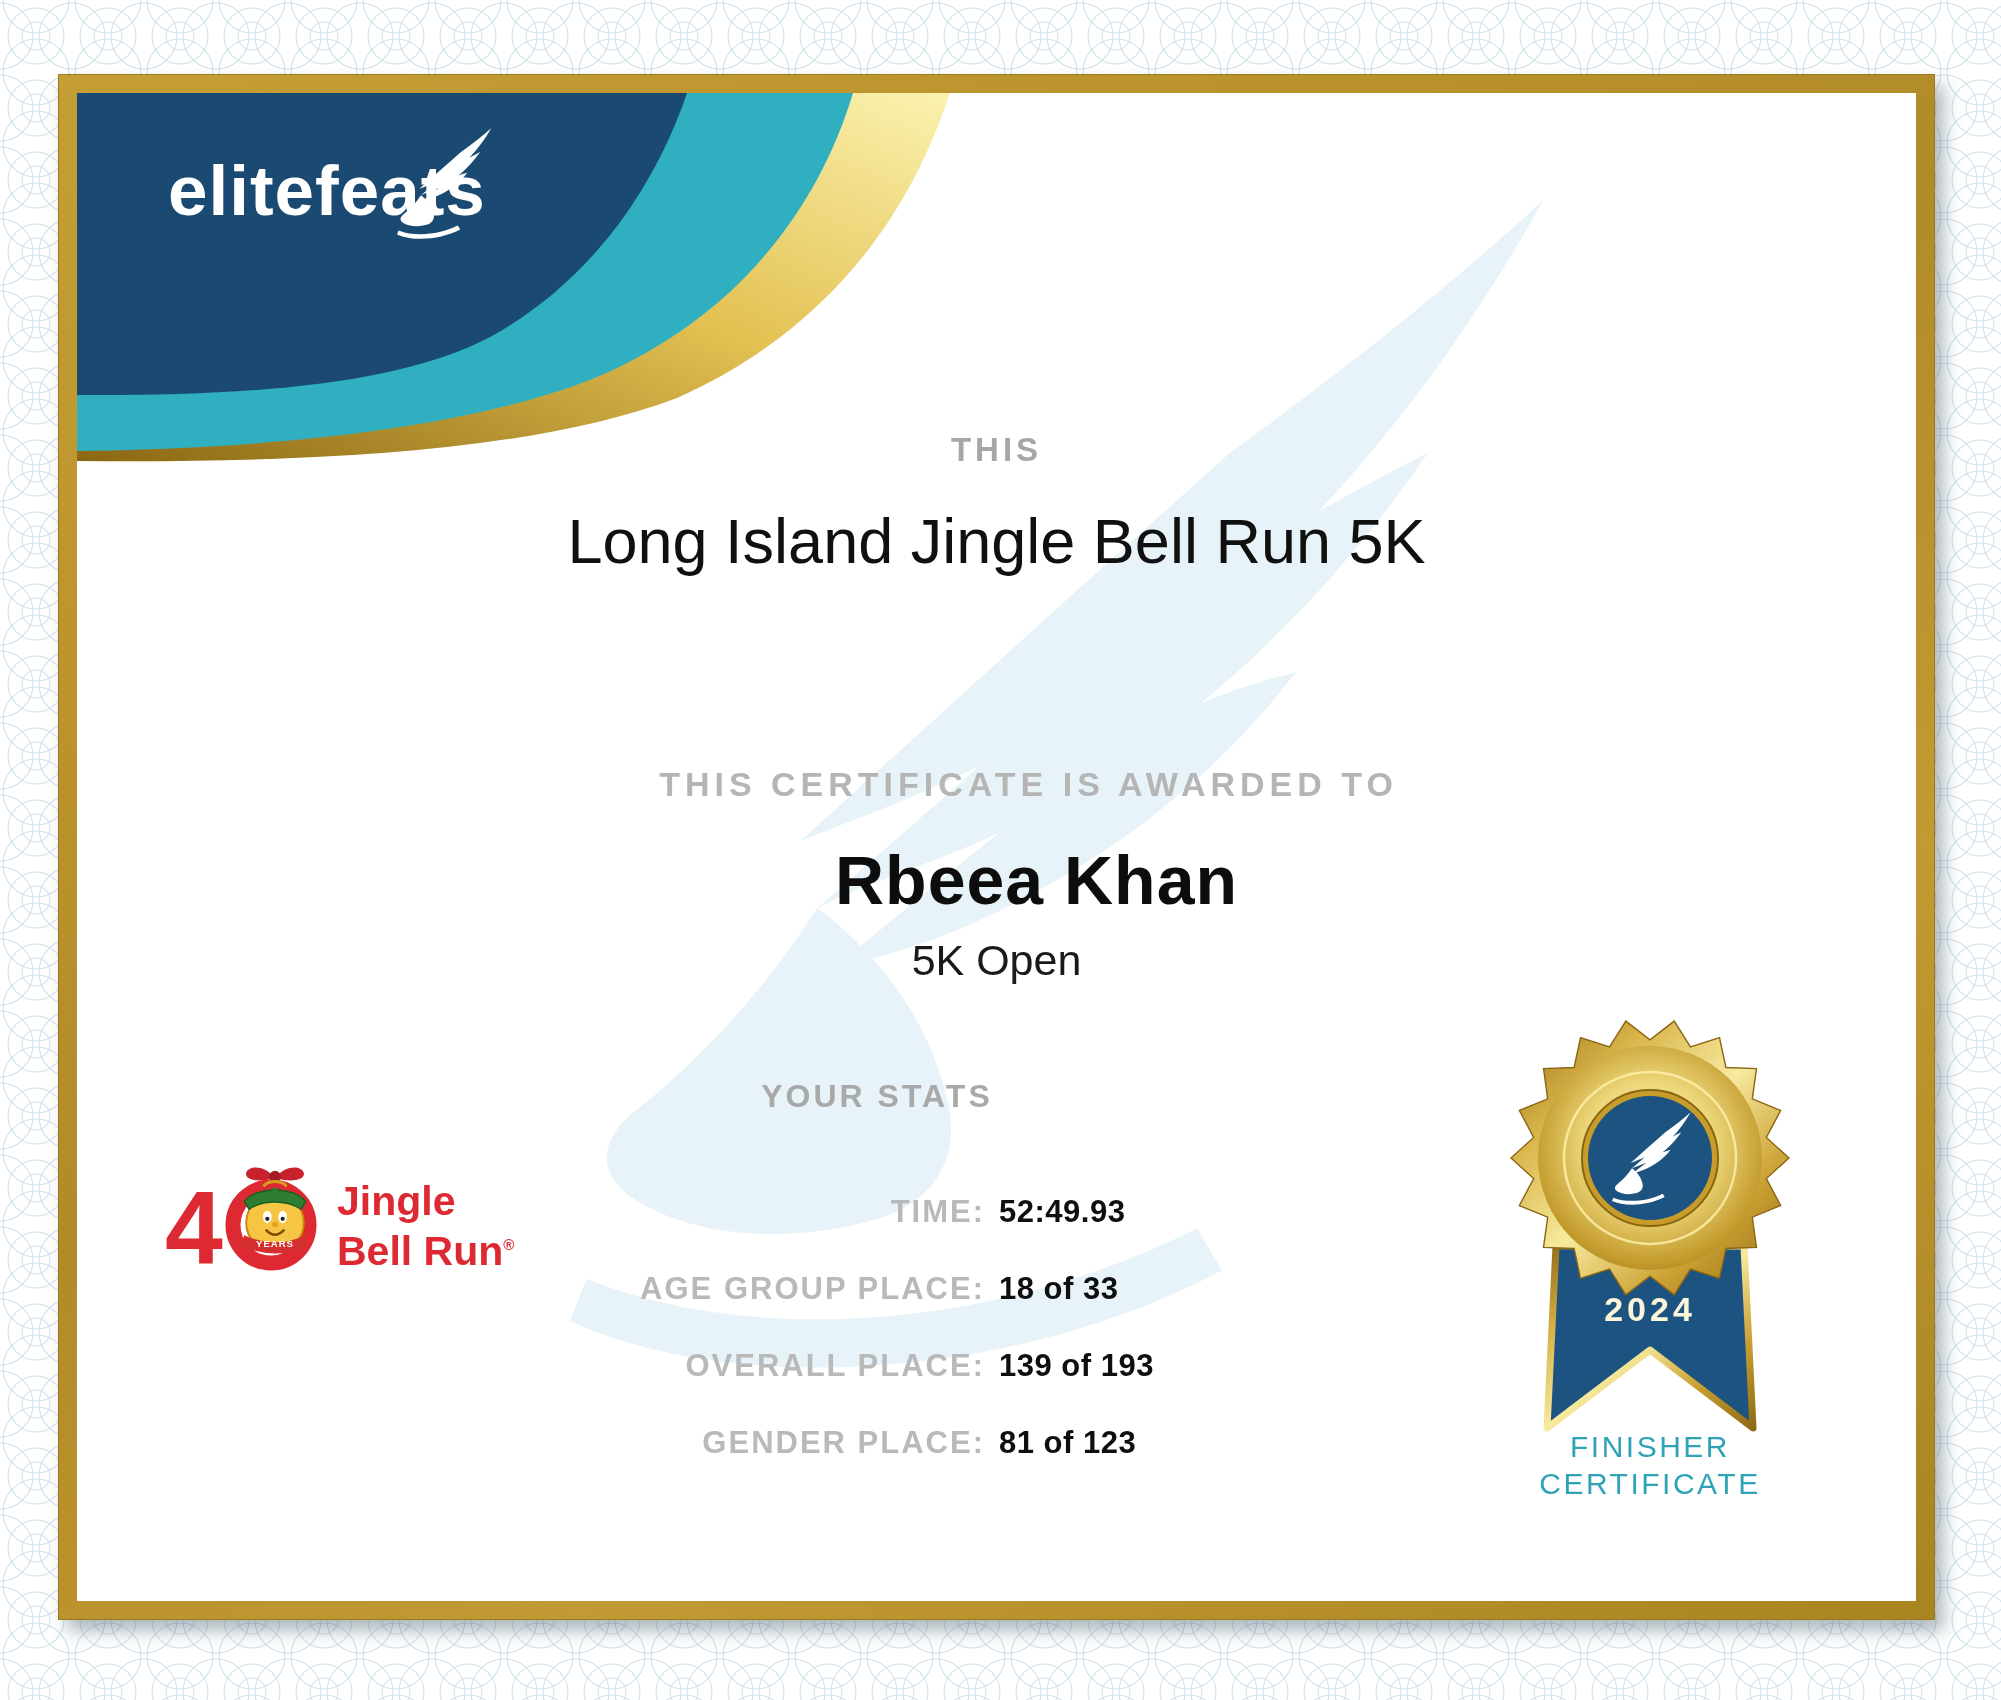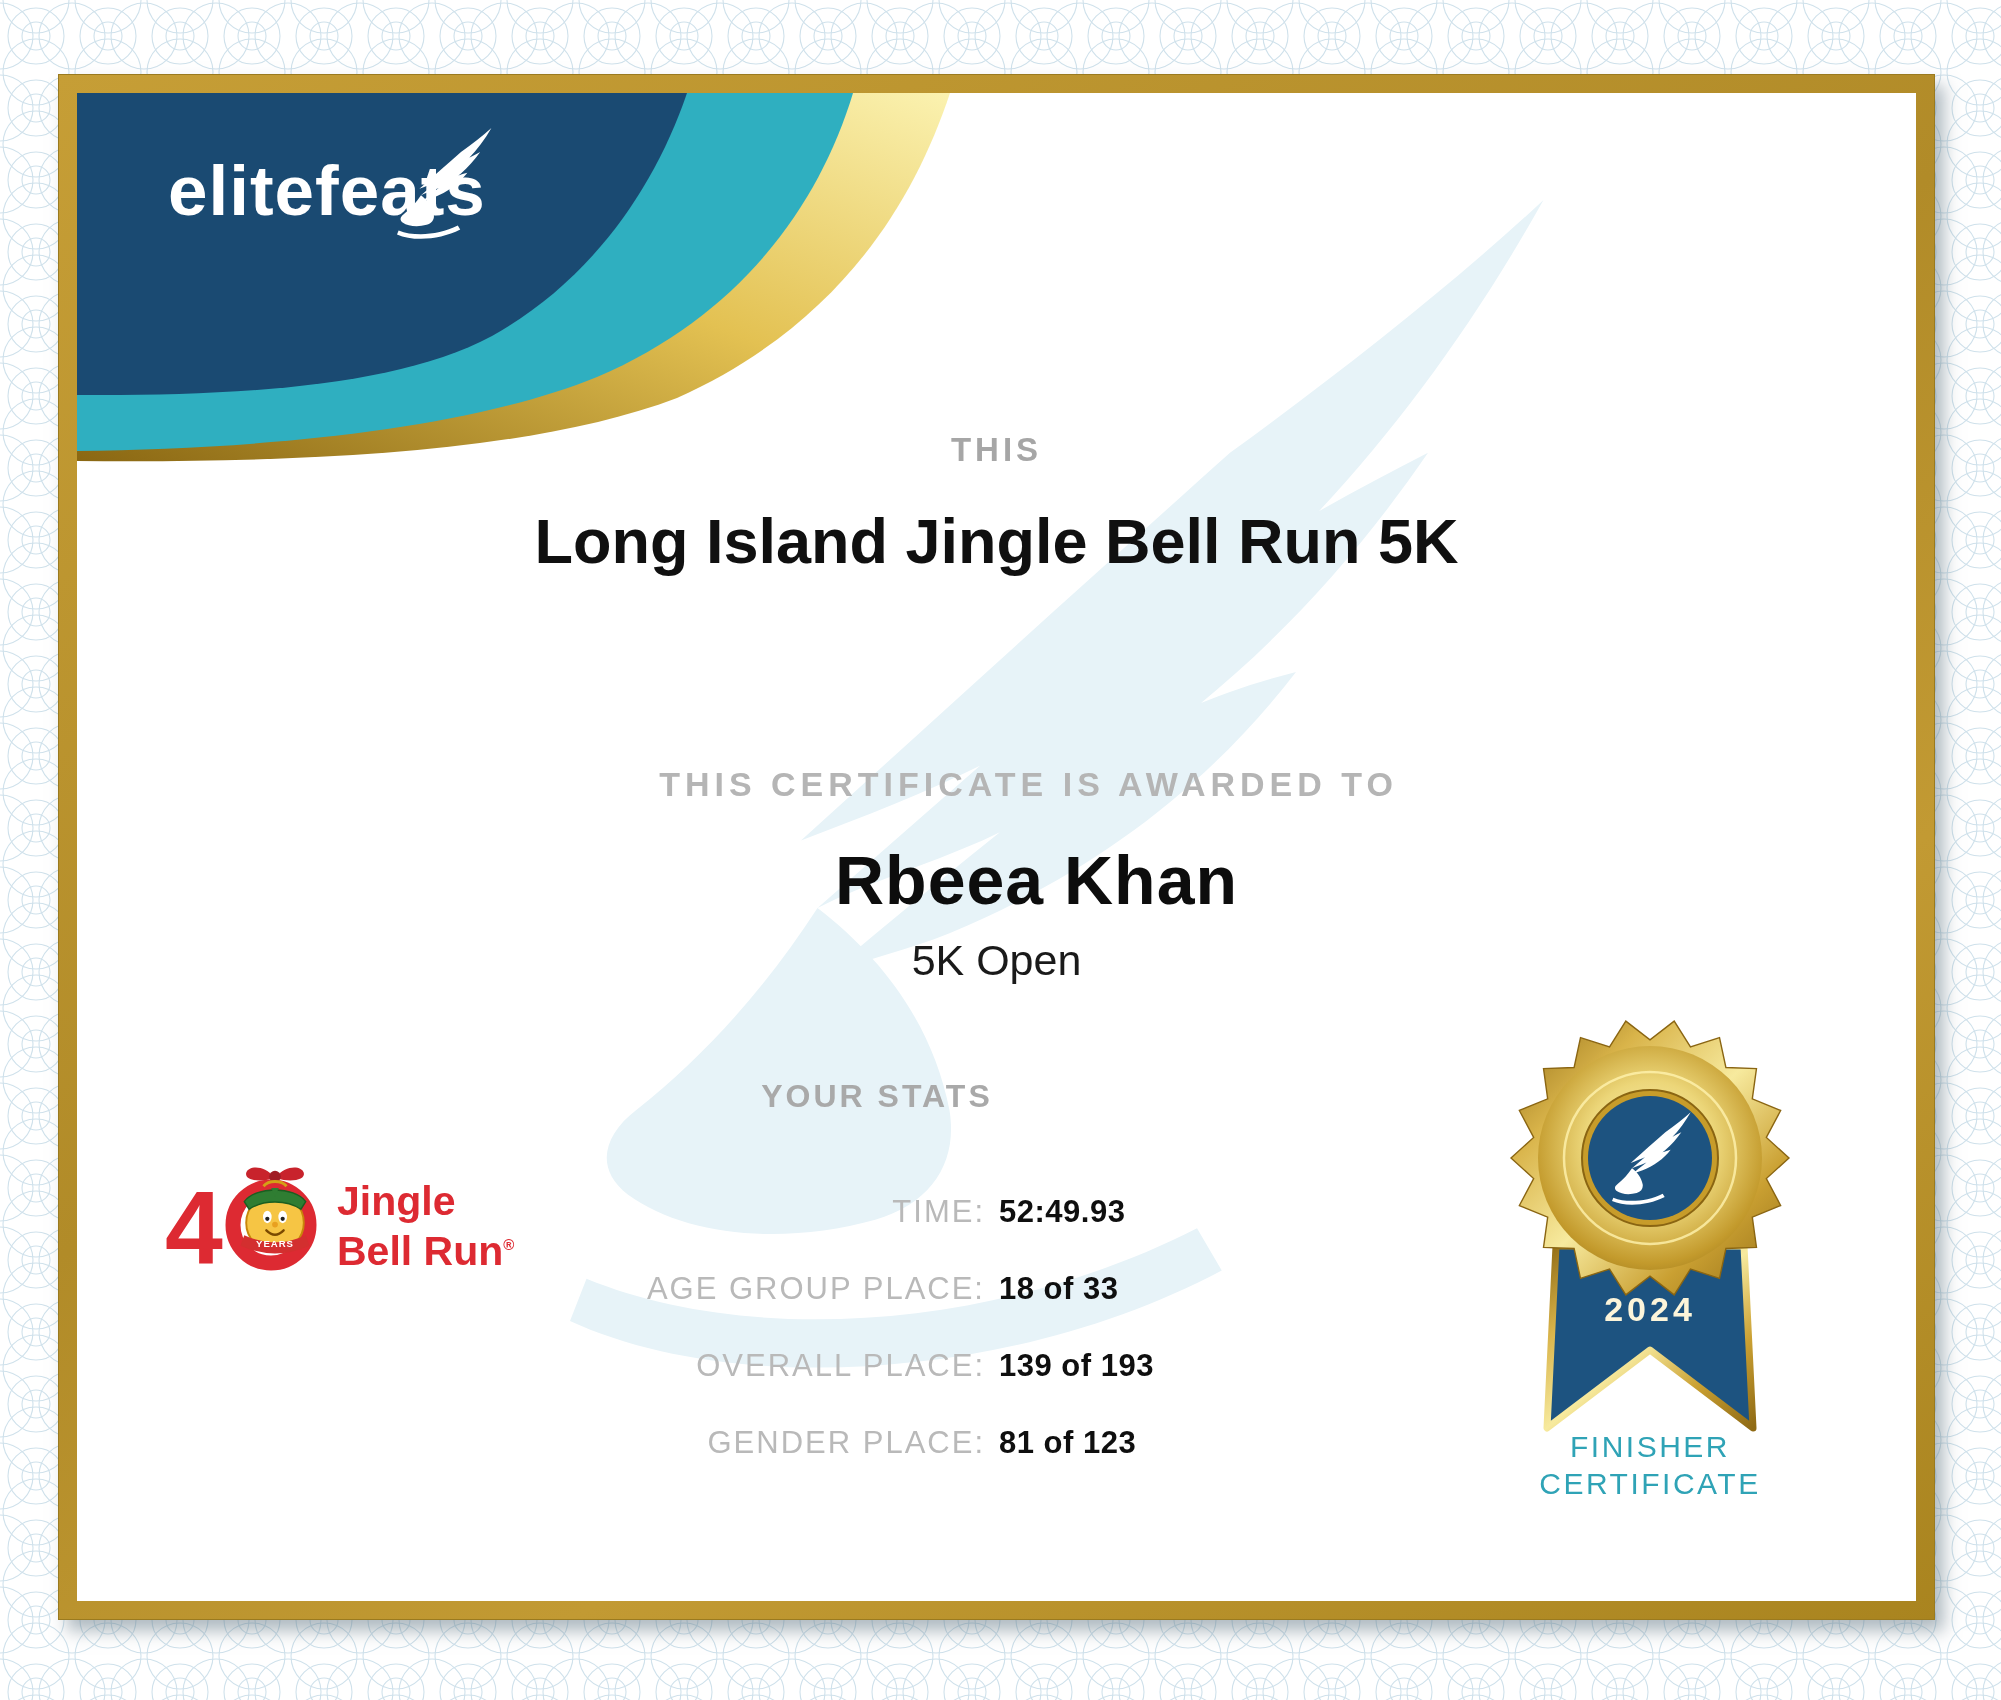--- a/index.html
+++ b/index.html
@@ -25,29 +25,29 @@
     position:absolute;left:91px;top:57px;
     font-size:71px;font-weight:700;color:#ffffff;letter-spacing:1px;
   }
   .brand-foot{position:absolute;left:320px;top:35px;width:96px;height:112px;}
   
   .watermark{position:absolute;left:493px;top:107px;width:990px;height:1180px;opacity:1;}
   
   .centercol{position:absolute;left:0;width:1839px;text-align:center;}
   .h-gray{color:#a6a6a6;font-weight:700;letter-spacing:4px;font-size:33px;}
   .event-heading{top:338px;}
-  .event-title{top:412px;font-size:63px;font-weight:700;color:#101010;letter-spacing:0px;}
+  .event-title{top:412px;font-size:63px;font-weight:400;color:#101010;letter-spacing:0px;}
   .awarded-heading{top:672px;color:#b5b5b5;font-weight:700;letter-spacing:5px;font-size:34px;margin-left:32px;}
   .recipient{top:748px;font-size:68px;font-weight:800;color:#0d0d0d;letter-spacing:1px;padding-left:40px;}
   .division{top:843px;font-size:43px;font-weight:400;color:#1a1a1a;}
   .stats-heading{position:absolute;left:500px;top:985px;width:600px;text-align:center;
     color:#a9a9a9;font-weight:700;letter-spacing:3px;font-size:32px;}
   
   .stat-row{position:absolute;left:200px;width:1300px;display:flex;align-items:baseline;}
-  .stat-row .lbl{width:708px;text-align:right;color:#b9b9b9;font-weight:400;
+  .stat-row .lbl{width:708px;text-align:right;color:#b9b9b9;font-weight:700;
     letter-spacing:2px;font-size:31px;}
   .stat-row .val{margin-left:14px;color:#0f0f0f;font-weight:700;font-size:31px;letter-spacing:.5px;margin-top:10px;}
   .row-0{top:1091px;}.row-1{top:1168px;}.row-2{top:1245px;}.row-3{top:1322px;}
   
   .sponsor{position:absolute;left:88px;top:1082px;width:360px;height:115px;}
   .sponsor .four{position:absolute;left:0;top:-6px;font-size:104px;font-weight:900;
     color:#dd2a32;letter-spacing:-4px;}
   .sponsor .ringwrap{position:absolute;left:58px;top:2px;}
   .sponsor .mascot{position:absolute;left:62px;top:-14px;}
   .sponsor .jname{position:absolute;left:172px;top:4px;line-height:44px;

